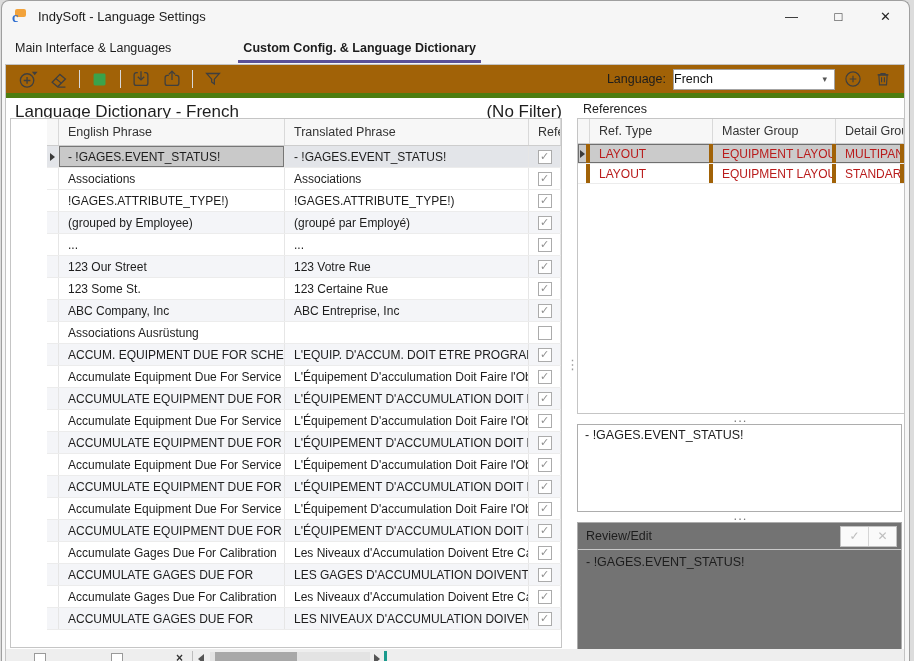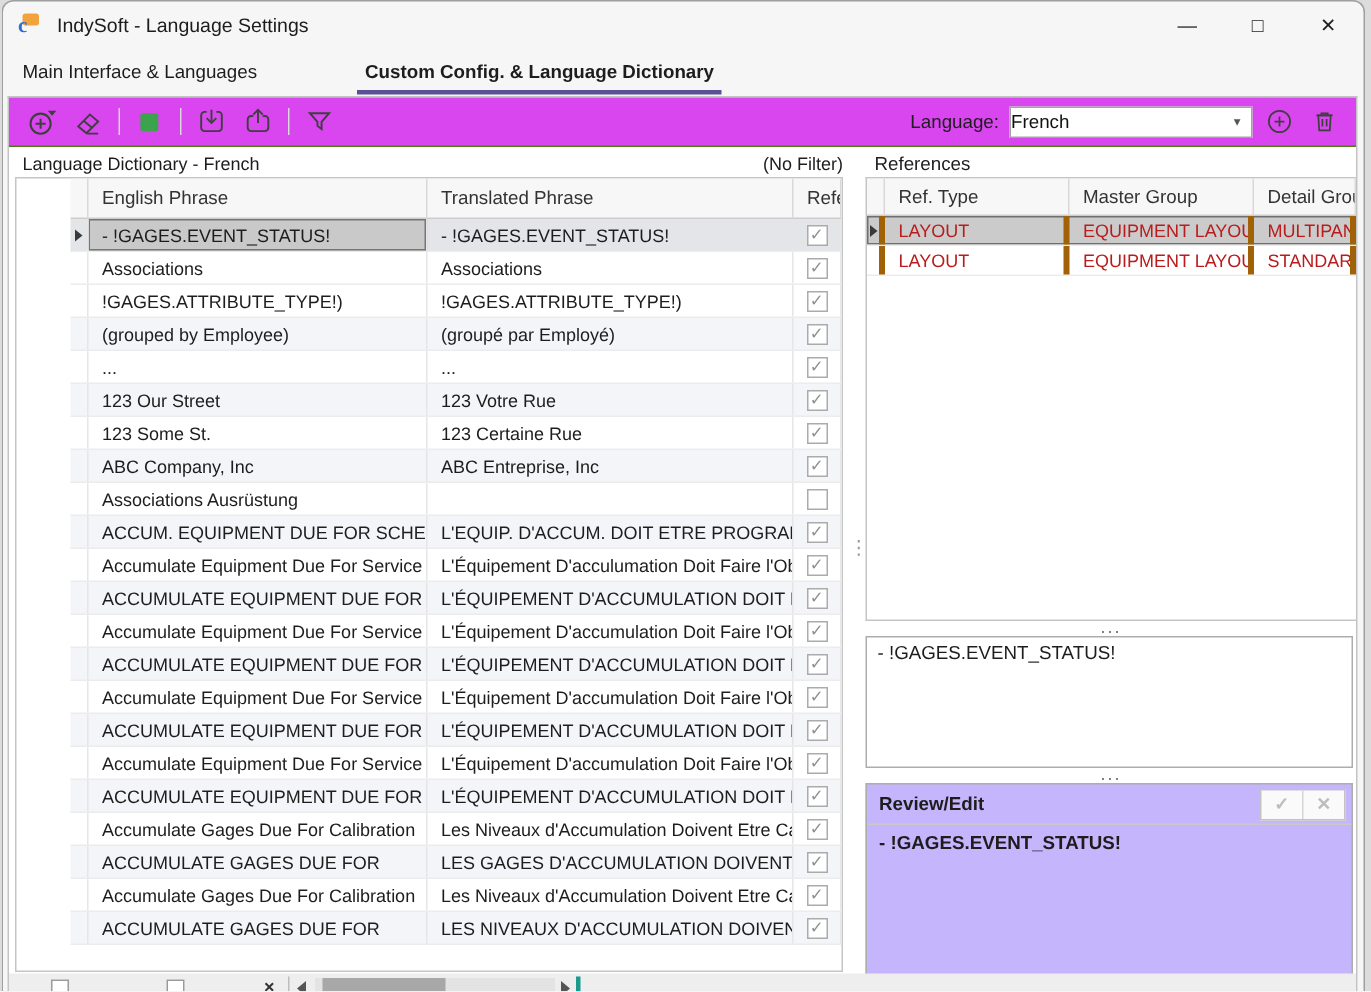--- a/index.html
+++ b/index.html
@@ -13,30 +13,30 @@
   .t-title{margin-left:8px;font-size:13px;color:#1c1c1c;}
   .t-controls{margin-left:auto;display:flex;height:100%;}
   .t-btn{width:47px;height:100%;display:flex;align-items:center;justify-content:center;font-size:13px;color:#1f1f1f;cursor:default;}
   
   .tabbar{height:31px;display:flex;align-items:stretch;padding-left:8px;gap:14px;}
   .tab{font-size:12.5px;color:#1d1d1d;display:flex;align-items:center;padding:0 5px;position:relative;}
   .tab.active{font-weight:bold;margin-left:48px;}
   .tab.active::after{content:"";position:absolute;left:0;right:0;bottom:0;height:3px;background:#5b5098;}
   
   .mainpanel{position:absolute;left:3px;right:4px;top:63px;bottom:0;border:1px solid #c3c3c3;border-bottom:none;background:#fff;}
-  .toolbar{position:absolute;left:0;right:0;top:0;height:33px;border-bottom:1px solid #4d7c0f;background:#d946ef;display:flex;align-items:center;padding:0 9px;box-sizing:border-box;}
+  .toolbar{position:absolute;left:0;right:0;top:0;height:33px;border-bottom:5px solid #4d7c0f;background:#a16207;display:flex;align-items:center;padding:0 9px;box-sizing:border-box;}
   .tb-icon{width:26px;height:24px;display:flex;align-items:center;justify-content:center;margin-right:5px;}
   .tb-sep{width:1px;height:18px;background:#d8d8d8;margin:0 7px 0 2px;}
   .tb-right{margin-left:auto;display:flex;align-items:center;}
   .lang-label{font-size:12.5px;color:#1d1d1d;margin-right:7px;}
   .combo{width:162px;height:21px;border:1px solid #a3a3a3;background:#fff;display:flex;align-items:center;padding-left:0;font-size:12.5px;color:#111;box-sizing:border-box;}
   .combo .caret{margin-left:auto;padding-right:7px;color:#555;font-size:9px;}
   .tb-mini{width:24px;height:24px;display:flex;align-items:center;justify-content:center;margin-left:6px;}
   
-  .lcap{position:absolute;left:9px;top:37px;width:547px;display:flex;justify-content:space-between;font-size:12px;color:#1d1d1d;}
+  .lcap{position:absolute;left:9px;top:37px;width:547px;display:flex;justify-content:space-between;font-size:17px;color:#1d1d1d;}
   .rcap{position:absolute;left:577px;top:37px;font-size:12.5px;color:#1d1d1d;}
   
   .leftgrid{position:absolute;left:4px;top:53px;width:552px;height:530px;border:1px solid #c5c5c5;box-sizing:border-box;background:#fff;overflow:hidden;padding-left:36px;}
   .lg-head{display:flex;height:26px;background:#f7f7f7;border-bottom:1px solid #cdcdcd;font-size:12.5px;color:#333;}
   .lg-head .hcell{display:flex;align-items:center;border-right:1px solid #d9d9d9;box-sizing:border-box;padding-left:9px;overflow:hidden;white-space:nowrap;}
   .w-ind{width:12px;flex:none;padding-left:0!important;}
   .w-en{width:226px;flex:none;}
   .w-fr{width:244px;flex:none;}
   .w-ck{flex:1;}
   .lg-row{display:flex;height:21px;border-bottom:1px solid #ececec;background:#fff;}
@@ -59,21 +59,21 @@
   .r-type{width:123px;flex:none;}
   .r-master{width:123px;flex:none;}
   .r-detail{flex:1;}
   .ref-row{display:flex;height:19px;border-bottom:1px solid #ececec;background:#fff;}
   .ref-row .cell{display:flex;align-items:center;border-right:4px solid #a16207;box-sizing:border-box;padding-left:9px;font-size:12px;color:#b91c1c;overflow:hidden;white-space:nowrap;}
   .ref-row.sel{background:#cbcbcb;box-shadow:inset 0 0 0 1px #6f6f6f;}
   
   .hhandle{position:absolute;left:571px;right:0;height:8px;text-align:center;color:#777;font-size:13px;line-height:6px;letter-spacing:1px;cursor:row-resize;}
   .h1{top:350px;} .h2{top:448px;}
   .memo{position:absolute;left:571px;right:2px;top:359px;height:88px;border:1px solid #adadad;background:#fff;box-sizing:border-box;padding:3px 7px;font-size:12.5px;color:#1d1d1d;}
-  .review{position:absolute;left:571px;right:2px;top:457px;bottom:3px;border:1px solid #adadad;background:#c4b5fd;box-sizing:border-box;font-weight:bold;}
+  .review{position:absolute;left:571px;right:2px;top:457px;bottom:3px;border:1px solid #adadad;background:#737373;box-sizing:border-box;}
   .rv-head{height:26px;border-bottom:1px solid #c9c9c9;display:flex;align-items:center;padding:0 4px 0 8px;font-size:12.5px;color:#1d1d1d;}
   .rv-btns{margin-left:auto;display:flex;border:1px solid #c3c3c3;background:#fafafa;}
   .rv-btn{width:27px;height:19px;display:flex;align-items:center;justify-content:center;color:#bdbdbd;font-size:12px;}
   .rv-btn:first-child{border-right:1px solid #d5d5d5;}
   .rv-body{padding:5px 8px;font-size:12.5px;color:#1d1d1d;}
   
   .bstrip{position:absolute;left:0;right:0;top:584px;bottom:0;background:#eeeeee;overflow:hidden;}
   .bs-cb{position:absolute;top:4px;width:12px;height:12px;border:1px solid #9a9a9a;background:#fff;box-sizing:border-box;}
   .bs-x{position:absolute;left:170px;top:2px;font-size:12px;font-weight:bold;color:#333;}
   .bs-sep{position:absolute;left:186px;top:2px;width:1px;height:12px;background:#bdbdbd;}

